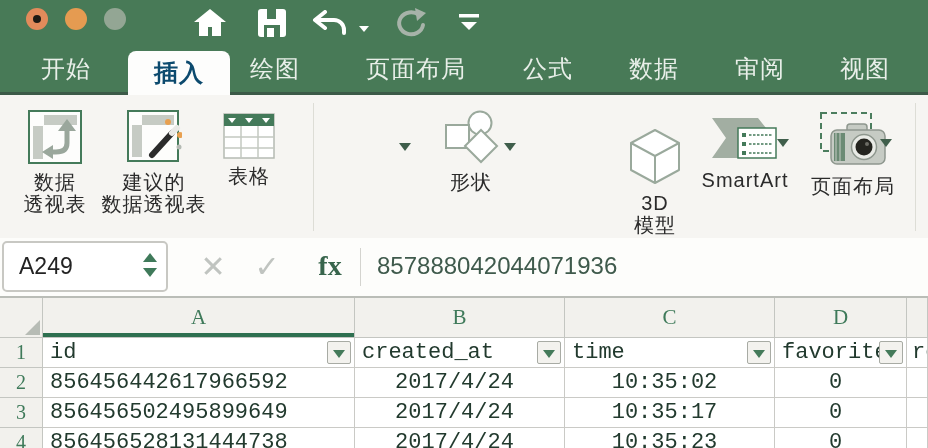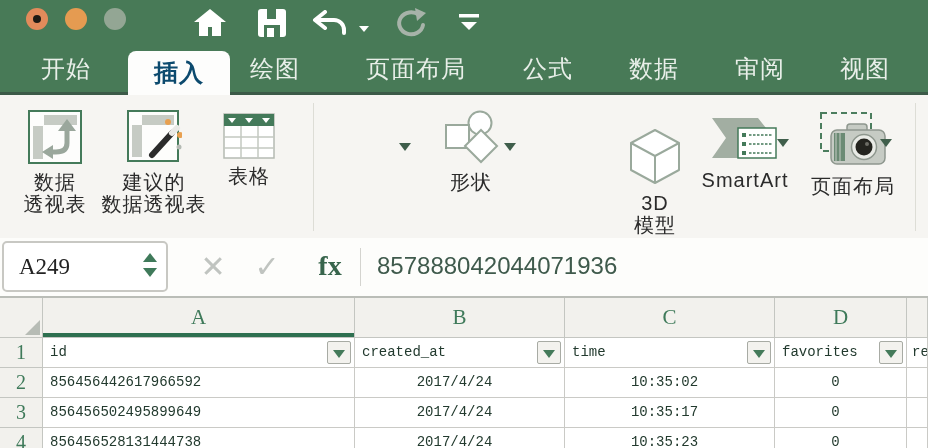--- a/index.html
+++ b/index.html
@@ -30,21 +30,21 @@
   .rsep { position:absolute; top:8px; width:1px; height:128px; background:#ddddd6; }
   .dd-arrow { position:absolute; width:0; height:0; border-left:6px solid transparent;
               border-right:6px solid transparent; border-top:8px solid #3f5e4b; }
 
   
   .formulabar { position:absolute; left:0; top:238px; width:928px; height:60px; background:#fdfdfb;
                 border-bottom:2px solid #babdb7; }
   .namebox { position:absolute; left:2px; top:3px; width:166px; height:51px; background:#fff;
              border:2px solid #c8c8c3; border-radius:5px; }
   .namebox .nbtext { position:absolute; left:15px; top:0; height:31px; line-height:47px;
-             font-size:23px; color:#232323;font-family:Liberation Serif, serif; }
+             font-size:23px; color:#232323; }
   .steppers { position:absolute; right:9px; top:10px; }
   .tri-up { width:0;height:0;border-left:7px solid transparent;border-right:7px solid transparent;
             border-bottom:9px solid #3f7a5a; margin-bottom:6px; }
   .tri-down { width:0;height:0;border-left:7px solid transparent;border-right:7px solid transparent;
             border-top:9px solid #3f7a5a; }
   .fb-x { position:absolute; left:196px; top:6px; width:34px; height:46px; line-height:46px;
           text-align:center; font-size:30px; color:#c0c4c0; }
   .fb-check { position:absolute; left:250px; top:6px; width:34px; height:46px; line-height:46px;
           text-align:center; font-size:30px; color:#c0c4c0; }
   .fb-fx { position:absolute; left:310px; top:4px; width:40px; height:48px; line-height:48px;
@@ -64,21 +64,21 @@
             border-left:15px solid transparent; border-bottom:15px solid #b7bcb5; }
   .colh { height:40px; background:#f2f1ed; border-right:1px solid #c4c6c1;
           border-bottom:1px solid #c4c6c1; text-align:center; line-height:38px;
           font-family:"Liberation Serif", serif; font-size:21px; color:#3f7a5a; position:relative; }
   .colh.sel:after { content:""; position:absolute; left:0; bottom:0; width:100%; height:4px; background:#2e7050; }
   .brow { display:flex; height:30px; }
   .rowh { width:43px; background:#f2f1ed; border-right:1px solid #c4c6c1;
           border-bottom:1px solid #c4c6c1; text-align:center; line-height:29px;
           font-family:"Liberation Serif", serif; font-size:20px; color:#3f7a5a; }
   .cell { background:#fff; border-right:1px solid #cacac6; border-bottom:1px solid #cacac6;
-          font-size:14px; line-height:29px; color:#223a2e; white-space:nowrap; overflow:hidden; }
+          font-size:22px; line-height:29px; color:#223a2e; white-space:nowrap; overflow:hidden; }
   .cell.left  { text-align:left;  padding-left:7px; }
   .cell.right { text-align:center; padding-right:10px; }
   .hcell { position:relative; padding-right:26px; }
   .wA { width:312px; } .wB { width:210px; } .wC { width:210px; } .wD { width:132px; } .wE { flex:1; }
   .filterbtn { position:absolute; right:3px; top:3px; width:24px; height:23px; background:#f3f2ee;
           border:1px solid #a8aba4; border-radius:2px; }
   .filterbtn:after { content:""; position:absolute; left:5px; top:8px; width:0; height:0;
           border-left:6px solid transparent; border-right:6px solid transparent;
           border-top:8px solid #447a5a; }
 </style>

